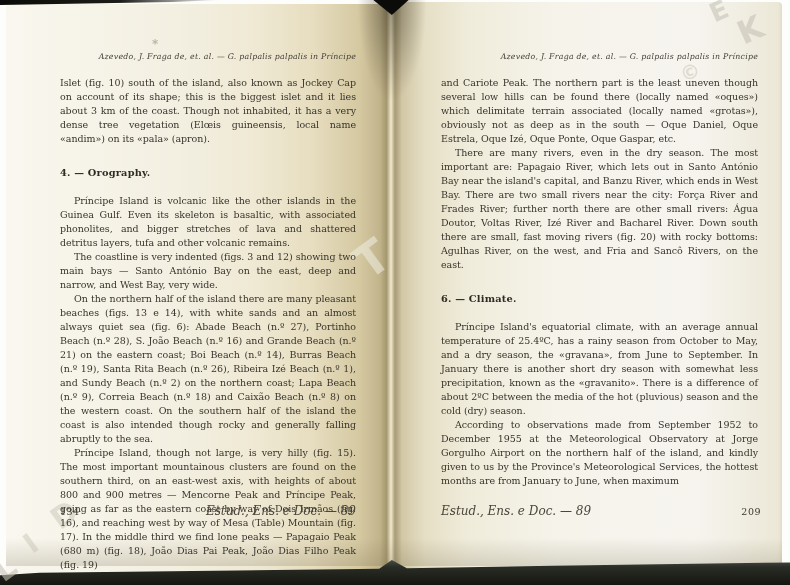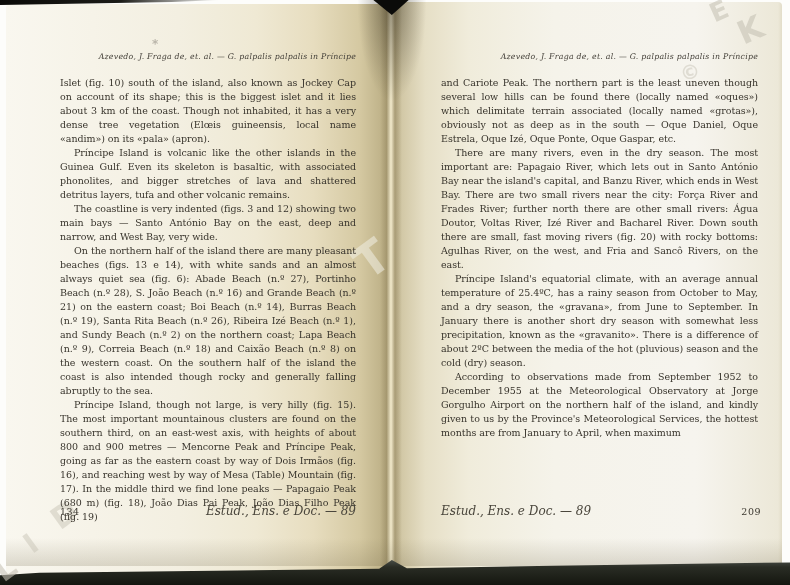--- a/index.html
+++ b/index.html
@@ -129,38 +129,40 @@
       <span class="wm" style="left: 52px; top: 500px; font-size: 30px; color: rgba(200, 195, 182, 0.5); transform: rotate(-36deg);">D</span>
       <span class="wm" style="left: 26px; top: 530px; font-size: 28px; color: rgba(200, 195, 182, 0.5); transform: rotate(-36deg);">I</span>
       <span class="wm" style="left: -4px; top: 554px; font-size: 30px; color: rgba(200, 195, 182, 0.6); transform: rotate(-36deg);">L</span>
       <span class="wm" style="left: 152px; top: 38px; font-size: 12px; color: rgba(140, 135, 125, 0.55); transform: rotate(0deg);">*</span>
     </div>
 
   <div class="page-column left">
     <div class="running-header">Azevedo, J. Fraga de, et. al. — G. palpalis palpalis in Príncipe</div>
     <div class="page-body">
         <p class="para">Islet (fig. 10) south of the island, also known as Jockey Cap on account of its shape; this is the biggest islet and it lies about 3 km of the coast. Though not inhabited, it has a very dense tree vegetation (Elœis guineensis, local name «andim») on its «pala» (apron).</p>
+        <h3 class="section-heading">4. — Orography.</h3>
         <p class="para indent">Príncipe Island is volcanic like the other islands in the Guinea Gulf. Even its skeleton is basaltic, with associated phonolites, and bigger stretches of lava and shattered detritus layers, tufa and other volcanic remains.</p>
         <p class="para indent">The coastline is very indented (figs. 3 and 12) showing two main bays — Santo António Bay on the east, deep and narrow, and West Bay, very wide.</p>
         <p class="para indent">On the northern half of the island there are many pleasant beaches (figs. 13 e 14), with white sands and an almost always quiet sea (fig. 6): Abade Beach (n.º 27), Portinho Beach (n.º 28), S. João Beach (n.º 16) and Grande Beach (n.º 21) on the eastern coast; Boi Beach (n.º 14), Burras Beach (n.º 19), Santa Rita Beach (n.º 26), Ribeira Izé Beach (n.º 1), and Sundy Beach (n.º 2) on the northern coast; Lapa Beach (n.º 9), Correia Beach (n.º 18) and Caixão Beach (n.º 8) on the western coast. On the southern half of the island the coast is also intended though rocky and generally falling abruptly to the sea.</p>
         <p class="para indent">Príncipe Island, though not large, is very hilly (fig. 15). The most important mountainous clusters are found on the southern third, on an east-west axis, with heights of about 800 and 900 metres — Mencorne Peak and Príncipe Peak, going as far as the eastern coast by way of Dois Irmãos (fig. 16), and reaching west by way of Mesa (Table) Mountain (fig. 17). In the middle third we find lone peaks — Papagaio Peak (680 m) (fig. 18), João Dias Pai Peak, João Dias Filho Peak (fig. 19)</p>
       </div>
   </div>
   <div class="page-footer left">
     <span class="page-number">134</span>
     <span class="series-ref">Estud., Ens. e Doc. — 89</span>
   </div>
 
   <div class="page-column right">
     <div class="running-header">Azevedo, J. Fraga de, et. al. — G. palpalis palpalis in Príncipe</div>
     <div class="page-body">
         <p class="para">and Cariote Peak. The northern part is the least uneven though several low hills can be found there (locally named «oques») which delimitate terrain associated (locally named «grotas»), obviously not as deep as in the south — Oque Daniel, Oque Estrela, Oque Izé, Oque Ponte, Oque Gaspar, etc.</p>
         <p class="para indent">There are many rivers, even in the dry season. The most important are: Papagaio River, which lets out in Santo António Bay near the island's capital, and Banzu River, which ends in West Bay. There are two small rivers near the city: Força River and Frades River; further north there are other small rivers: Água Doutor, Voltas River, Izé River and Bacharel River. Down south there are small, fast moving rivers (fig. 20) with rocky bottoms: Agulhas River, on the west, and Fria and Sancô Rivers, on the east.</p>
+        <h3 class="section-heading">6. — Climate.</h3>
         <p class="para indent">Príncipe Island's equatorial climate, with an average annual temperature of 25.4ºC, has a rainy season from October to May, and a dry season, the «gravana», from June to September. In January there is another short dry season with somewhat less precipitation, known as the «gravanito». There is a difference of about 2ºC between the media of the hot (pluvious) season and the cold (dry) season.</p>
-        <p class="para indent">According to observations made from September 1952 to December 1955 at the Meteorological Observatory at Jorge Gorgulho Airport on the northern half of the island, and kindly given to us by the Province's Meteorological Services, the hottest months are from January to April, when maximum</p>
+        <p class="para indent">According to observations made from September 1952 to December 1955 at the Meteorological Observatory at Jorge Gorgulho Airport on the northern half of the island, and kindly given to us by the Province's Meteorological Services, the hottest months are from January to June, when maximum</p>
       </div>
   </div>
   <div class="page-footer right">
     <span class="series-ref">Estud., Ens. e Doc. — 89</span>
     <span class="page-number">209</span>
   </div>
 
 </div>
 
 </body></html>

